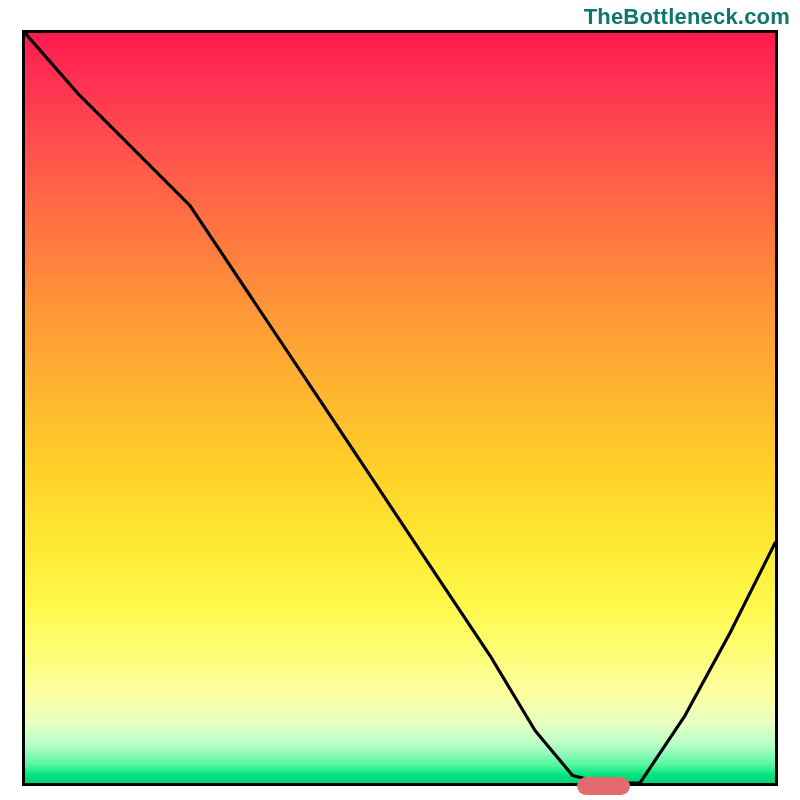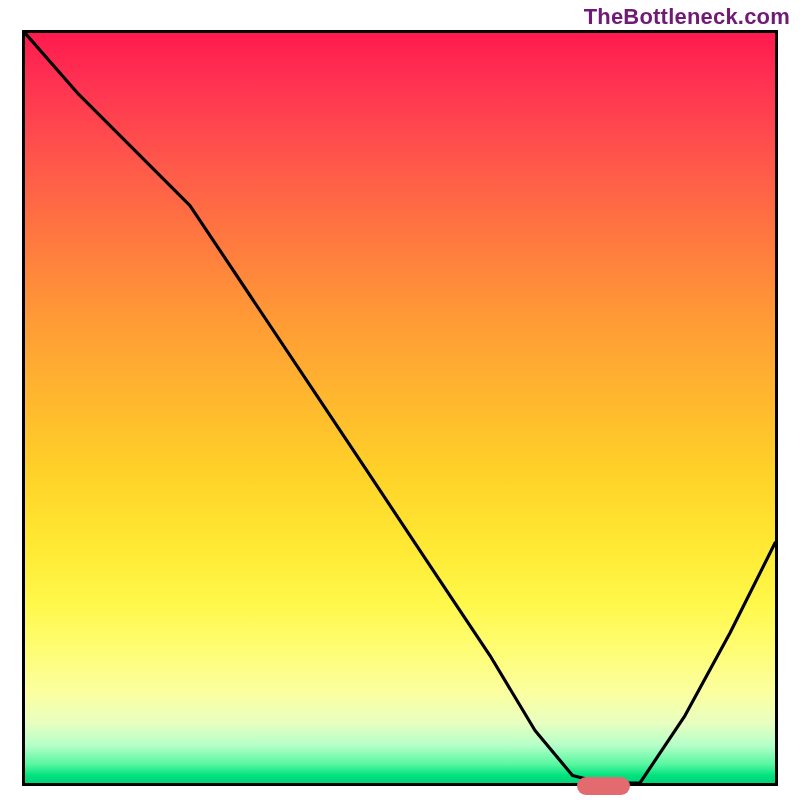--- a/index.html
+++ b/index.html
@@ -10,21 +10,21 @@
     font-family: Arial, sans-serif;
     position: relative;
     overflow: hidden;
   }
   .attribution {
     position: absolute;
     top: 4px;
     right: 10px;
     font-size: 22px;
     font-weight: bold;
-    color: #701a75;
+    color: #0f766e;
     letter-spacing: 0.2px;
   }
   .plot-area {
     position: absolute;
     left: 22px;
     top: 30px;
     width: 756px;
     height: 756px;
     border: 3px solid #000000;
   }

